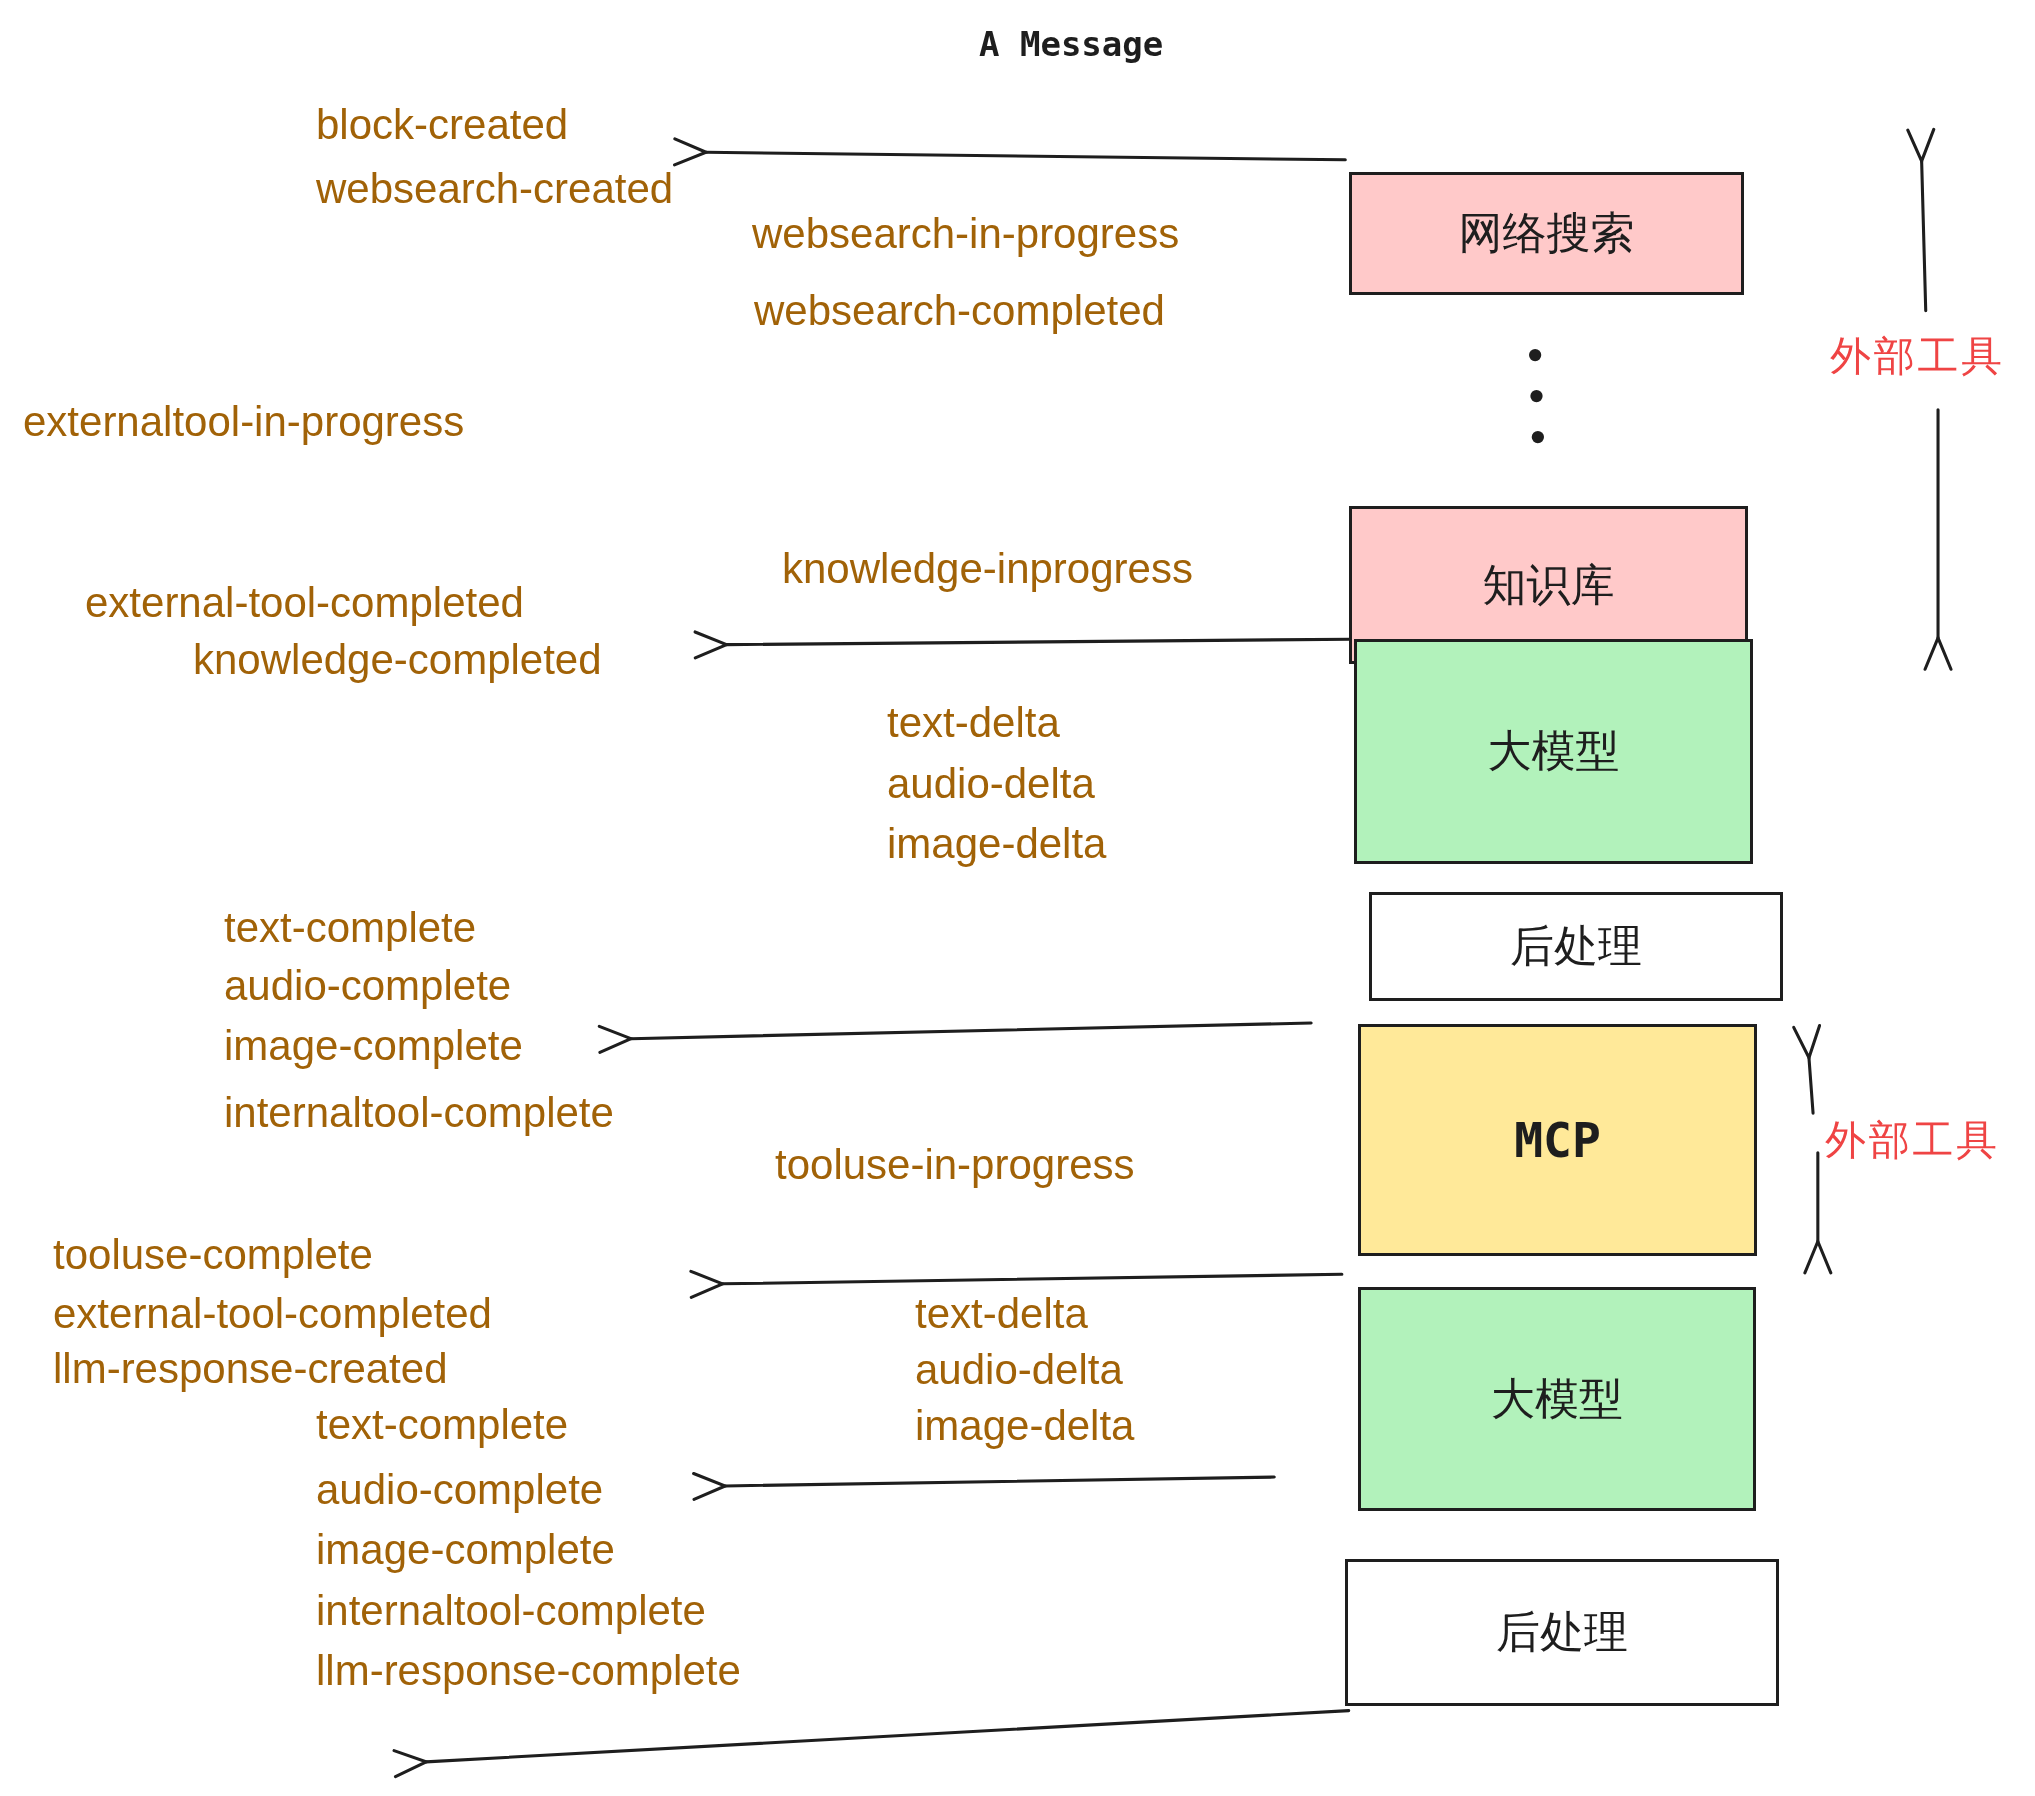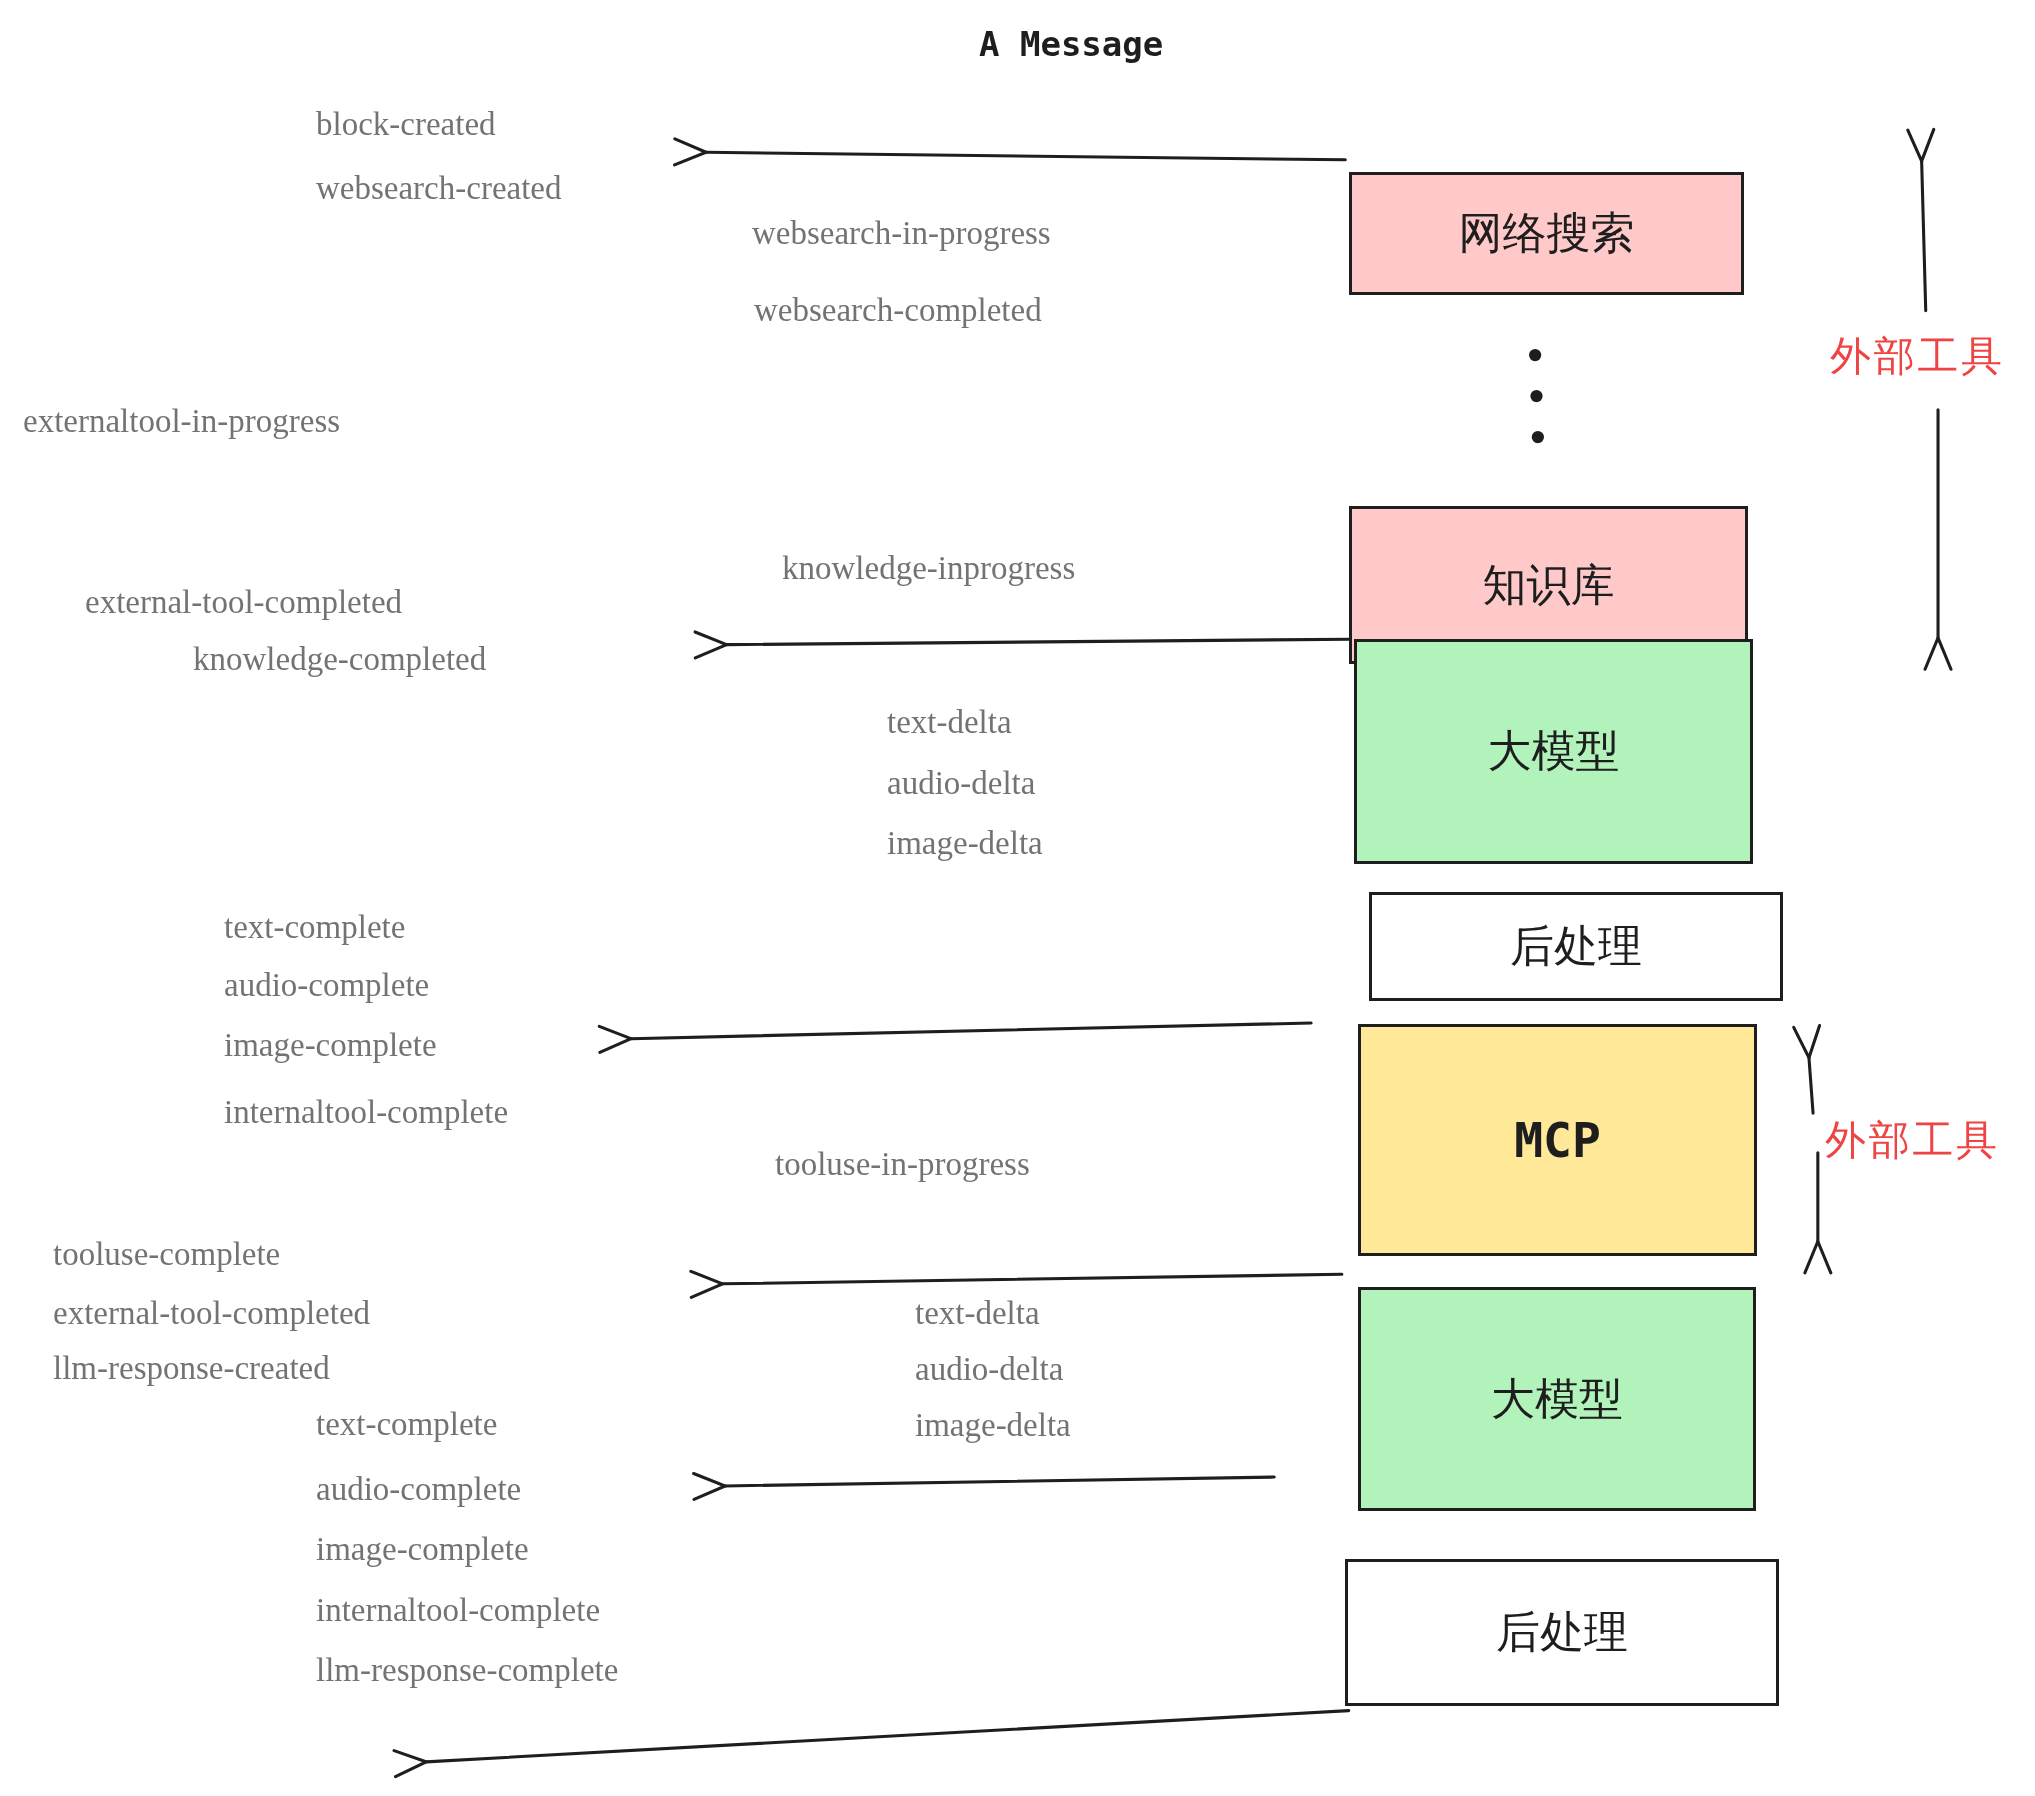--- a/index.html
+++ b/index.html
@@ -6,25 +6,25 @@
   body{
     width:2035px;height:1796px;
     background:#ffffff;
     position:relative;
     font-family:"DejaVu Sans Mono", monospace;
     color:#1e1e1e;
     overflow:hidden;
   }
   .ev{
     position:absolute;
-    font-family:Liberation Serif, serif;
-    font-size:33px;
+    font-family:Liberation Sans, sans-serif;
+    font-size:42px;
     line-height:51px;
     white-space:nowrap;
-    color:#737373;
+    color:#a16207;
   }
   .title{
     position:absolute;
     left:979px;top:19px;
     font-size:34px;line-height:51px;
     font-weight:bold;
     white-space:nowrap;
   }
   .box{
     position:absolute;

